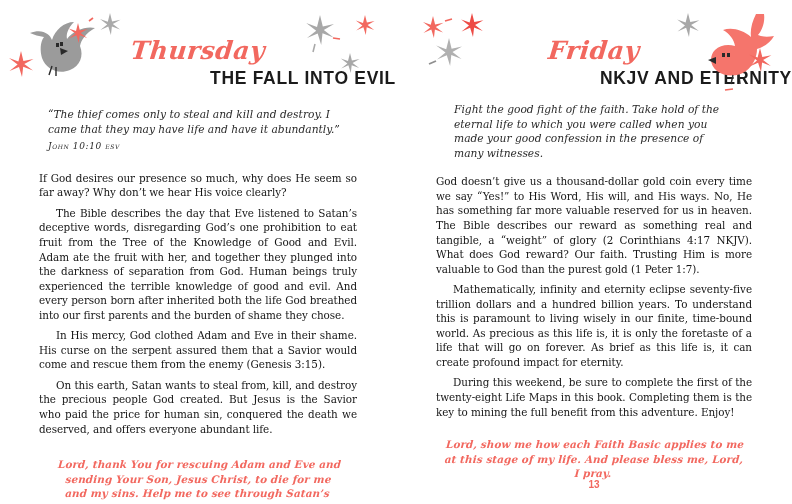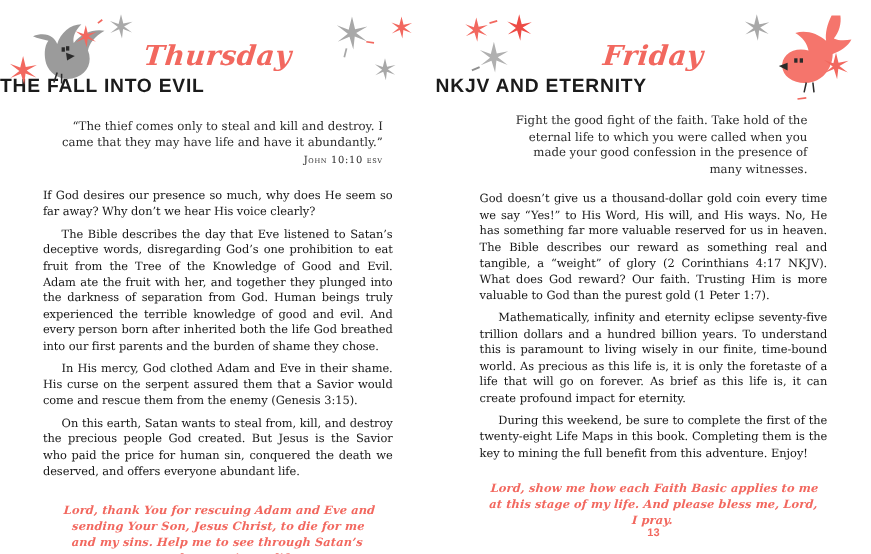--- a/index.html
+++ b/index.html
@@ -42,36 +42,37 @@
     text-align: center;
     font-family: "DejaVu Serif", serif;
     font-style: italic;
     font-weight: bold;
     font-size: 25px;
     line-height: 1;
     letter-spacing: 0.5px;
     transform: skewX(-6deg);
   }
   .title {
-    text-align: left;
+    text-align: right;
     font-family: "Liberation Sans", sans-serif;
     font-weight: bold;
     font-size: 17.5px;
     letter-spacing: 0.7px;
     color: #1b1b1b;
     margin-top: 5px;
   }
 
   
   .scripture {
-    text-align: right;
+    text-align: left;
     font-family: "DejaVu Serif", serif;
     font-size: 10.7px;
     line-height: 14.6px;
     color: #2a2a2a;
+    font-style: italic;
   }
   .scripture .ref {
     display: block;
     margin-top: 2px;
     font-size: 9px;
     font-variant: small-caps;
     letter-spacing: 0.6px;
   }
 
   

